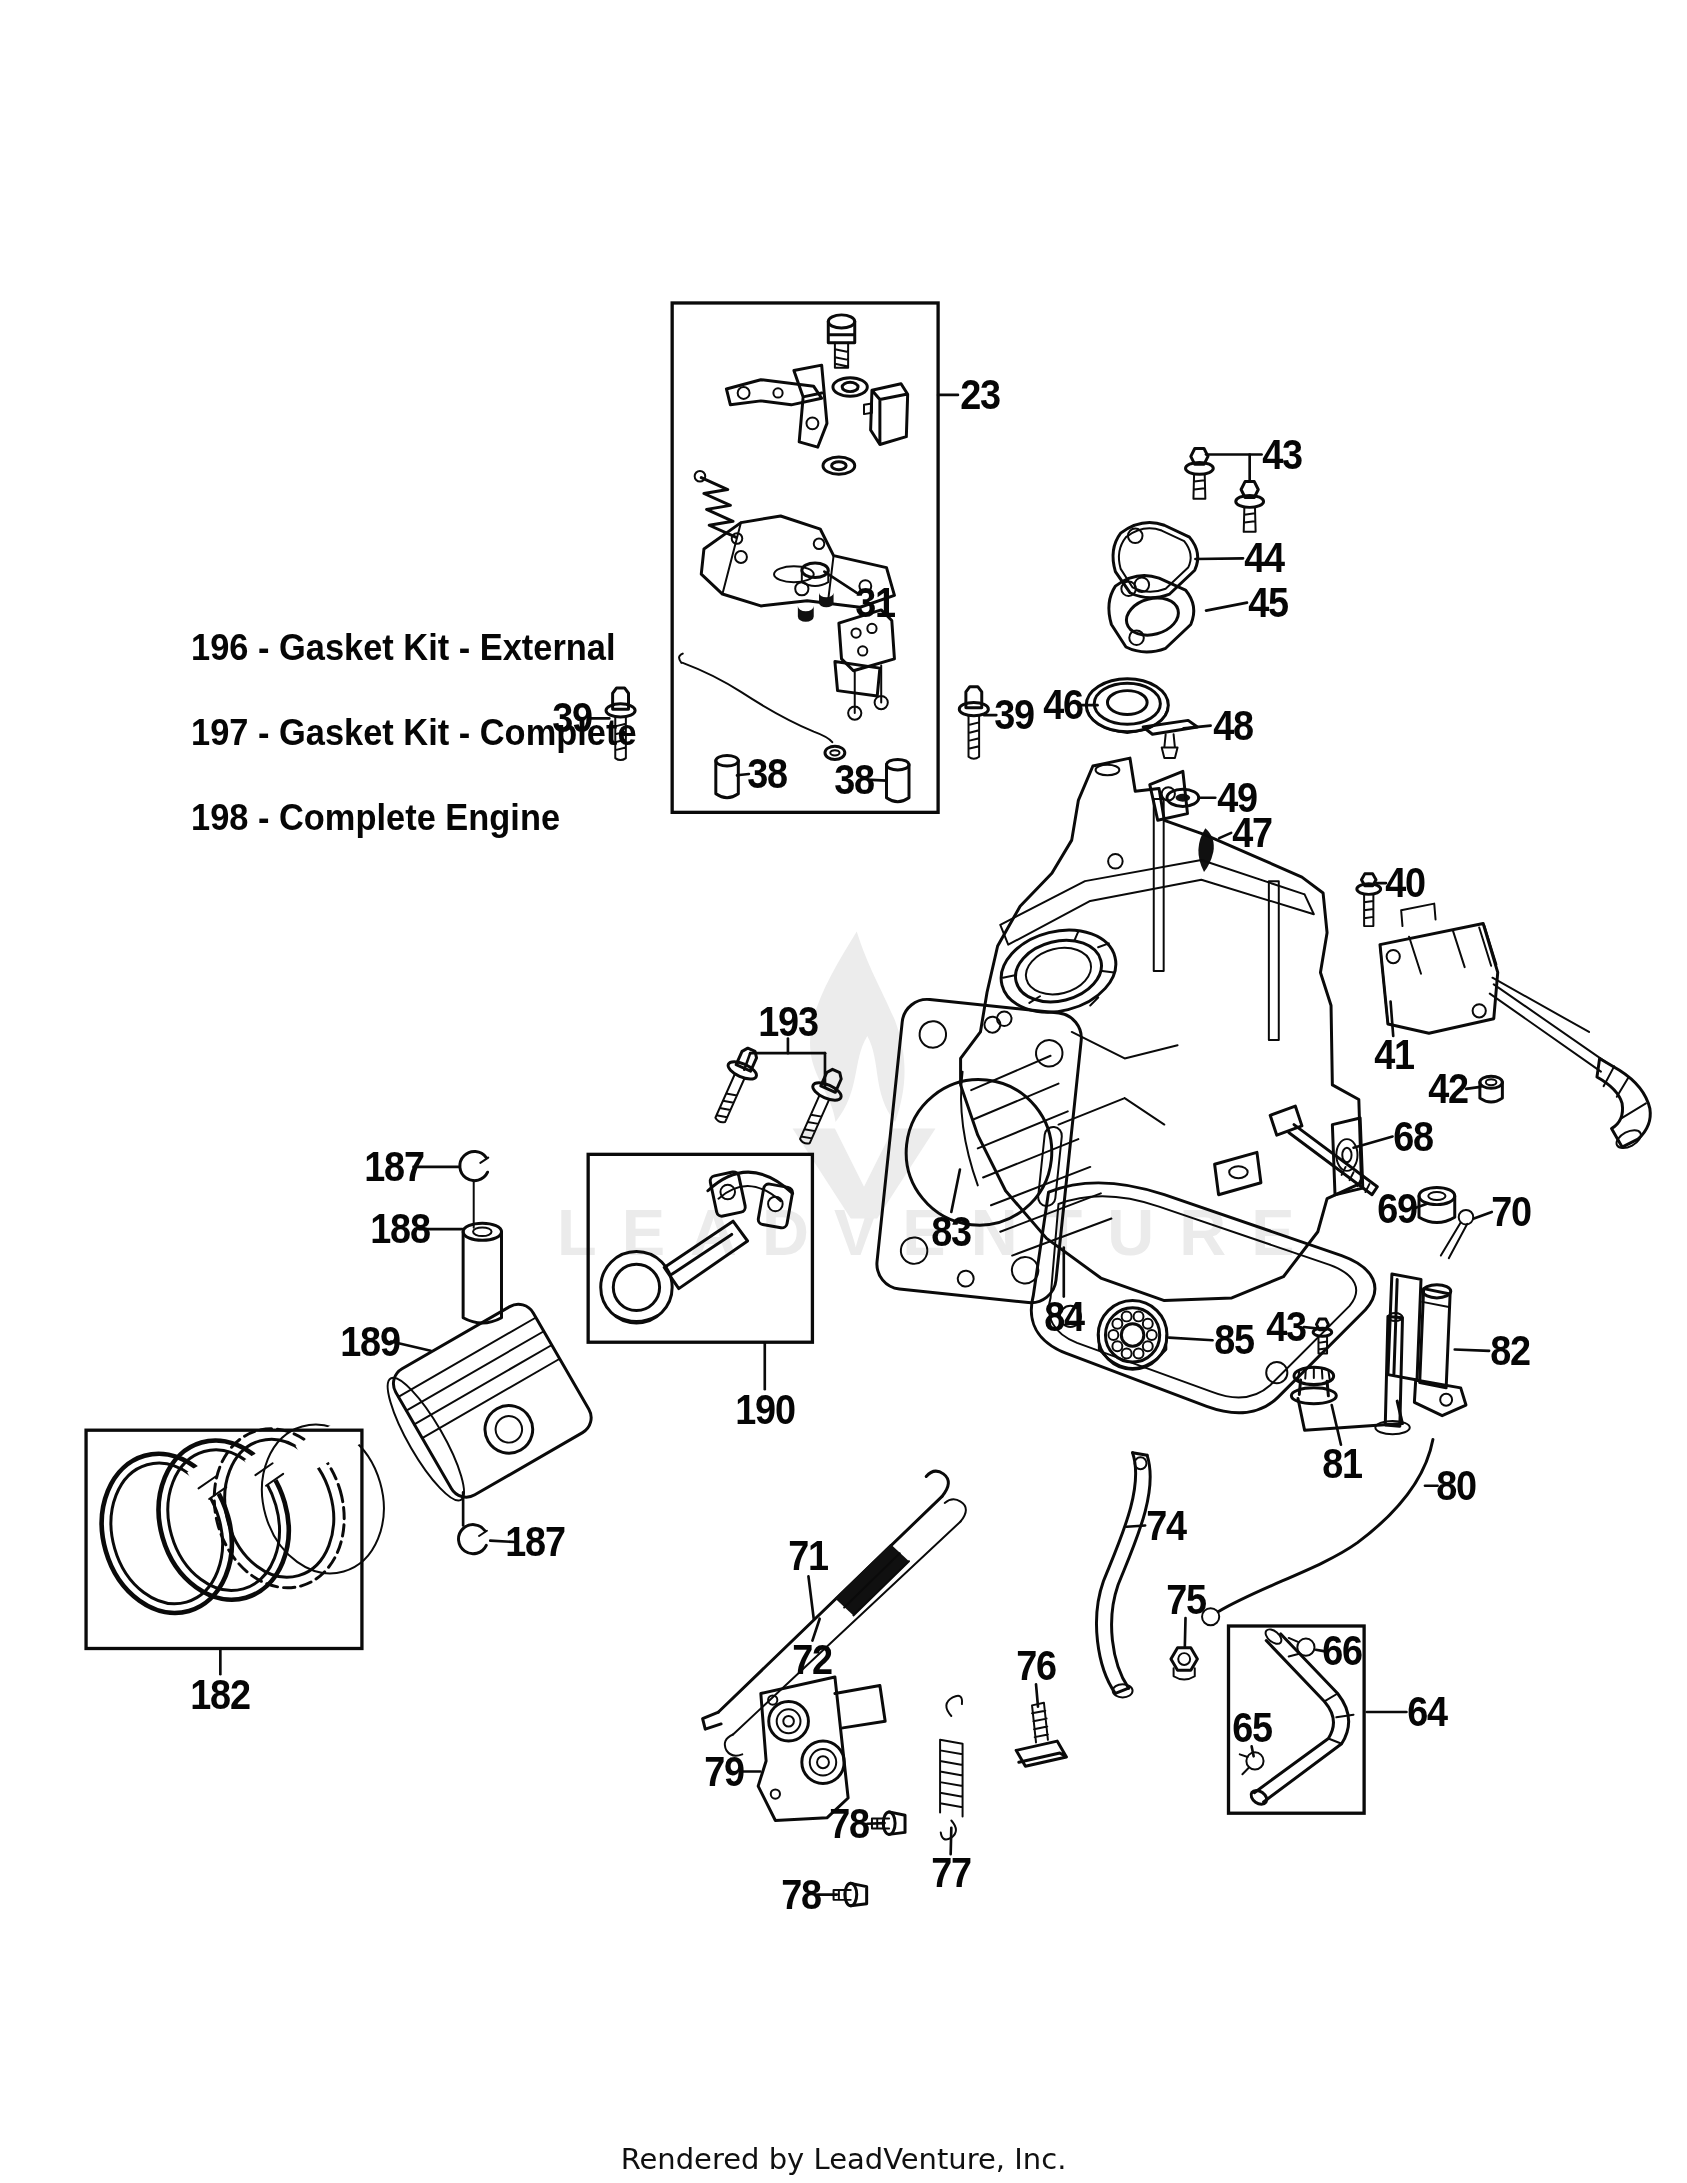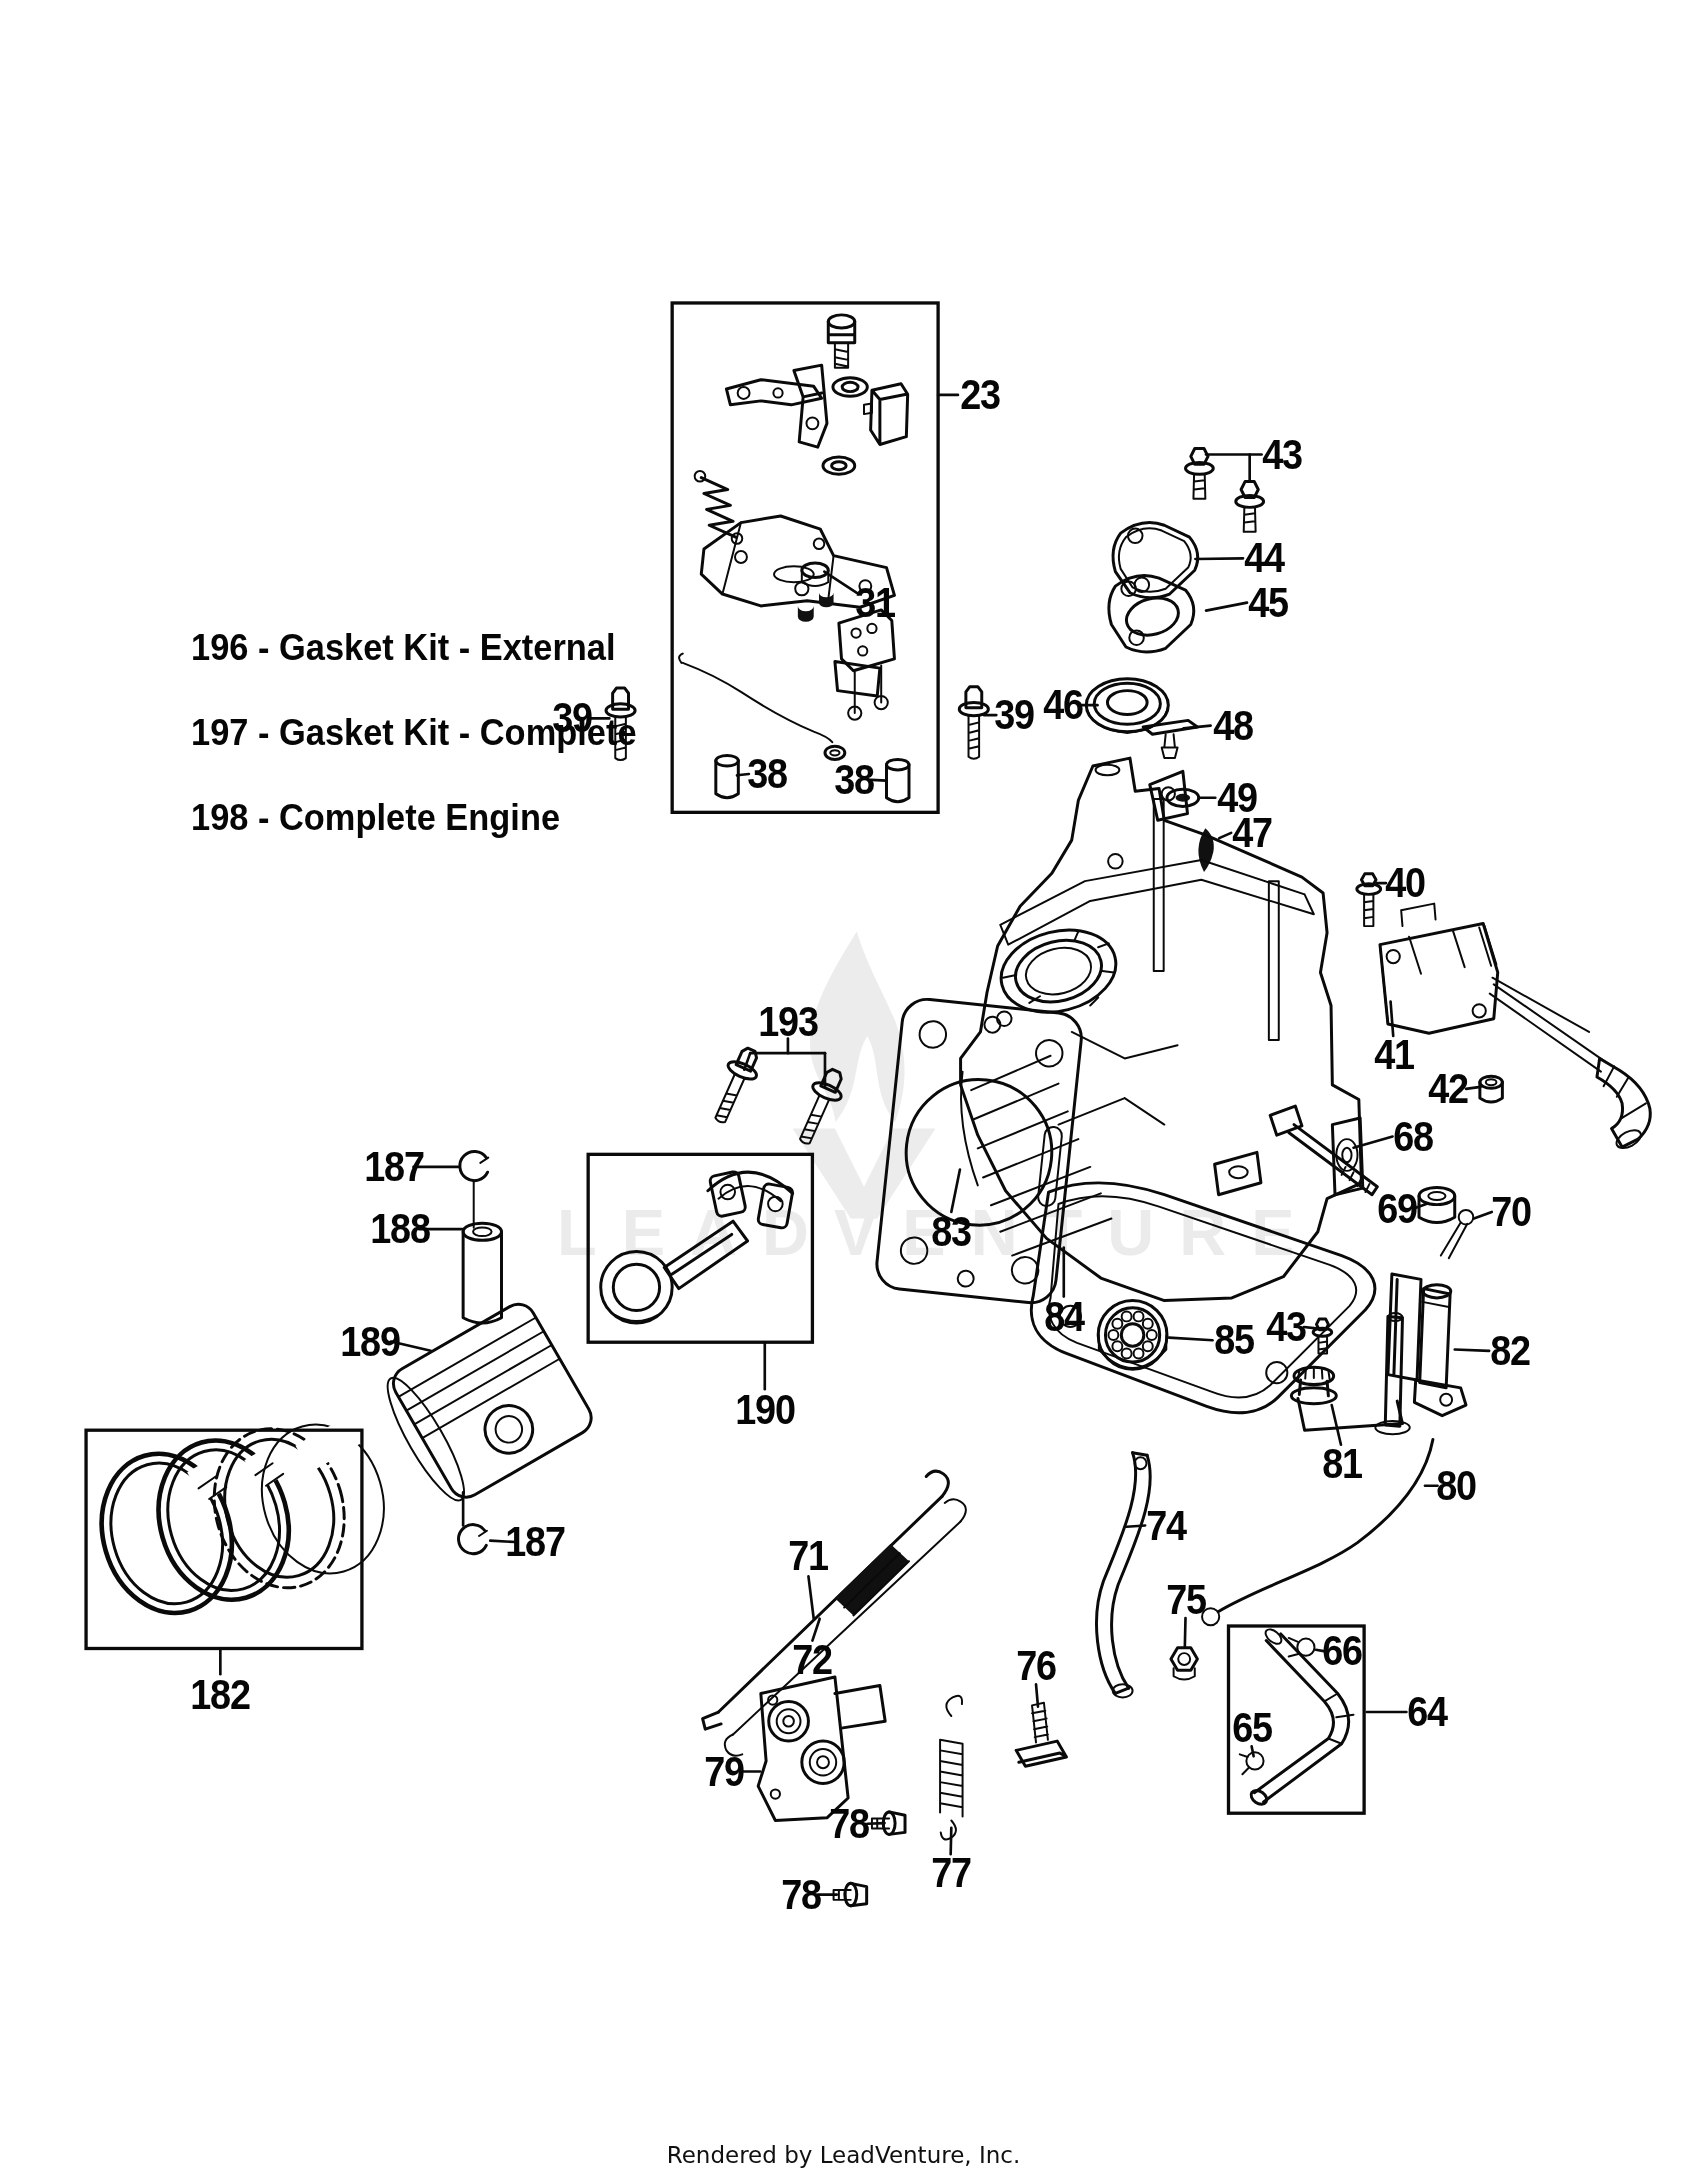--- a/index.html
+++ b/index.html
@@ -13,21 +13,21 @@
   .dk{fill:#101010;stroke:none;}
   .wm{fill:#ececec;stroke:none;}
   .gap{fill:#ffffff;stroke:none;}
   .callout{position:absolute;transform:translate(-50%,-50%) scaleX(.9);
            font-weight:700;font-size:42px;letter-spacing:-1.3px;color:#060606;white-space:nowrap;cursor:pointer;}
   .legend-item{position:absolute;font-weight:700;font-size:37px;color:#060606;white-space:nowrap;
                transform:scaleX(.93);transform-origin:left center;}
   .watermark-text{position:absolute;left:557px;top:1195px;font-weight:700;font-size:65px;
                   letter-spacing:25px;color:#ebebeb;white-space:nowrap;}
   .footer{position:absolute;left:0;top:2142px;width:1687px;text-align:center;
-          font-family:"DejaVu Sans", sans-serif;font-size:23px;color:#101010;}
+          font-family:"DejaVu Sans", sans-serif;font-size:29px;color:#101010;}
 </style>
 </head>
 <body>
 
 <div class="page">
 
   <div class="watermark-text">LEADVENTURE</div>
 
   <svg class="layer art" width="1687" height="2183" viewBox="0 0 2550 3300">
 

